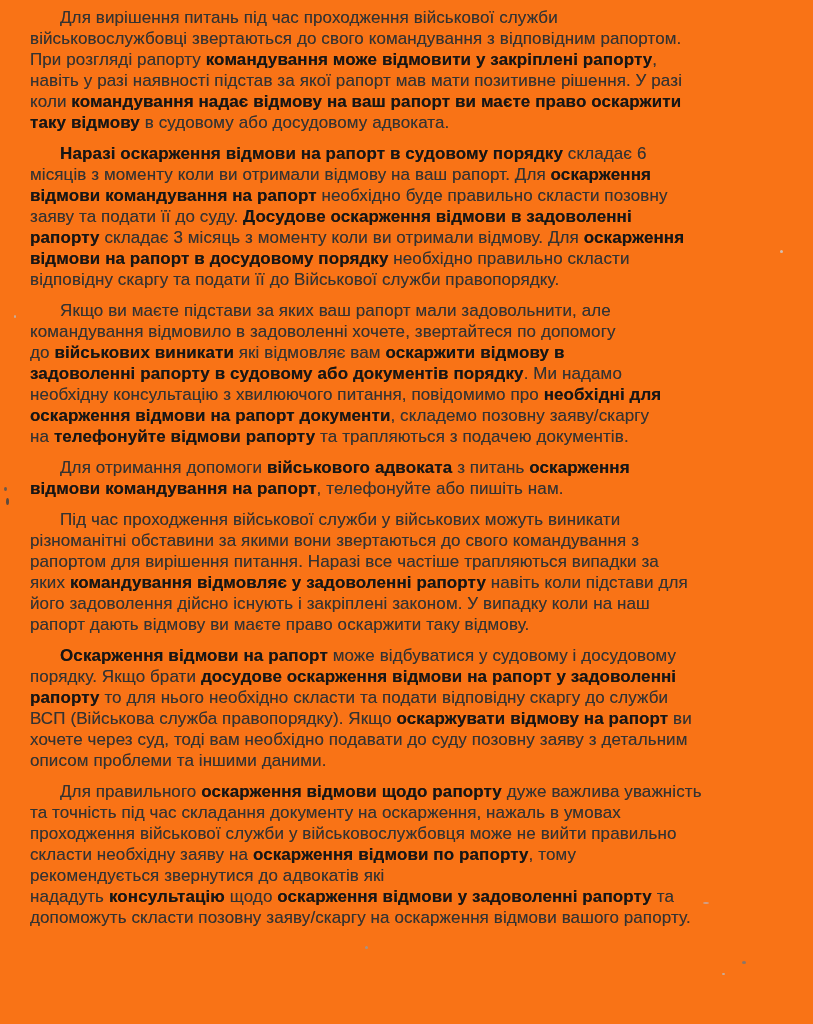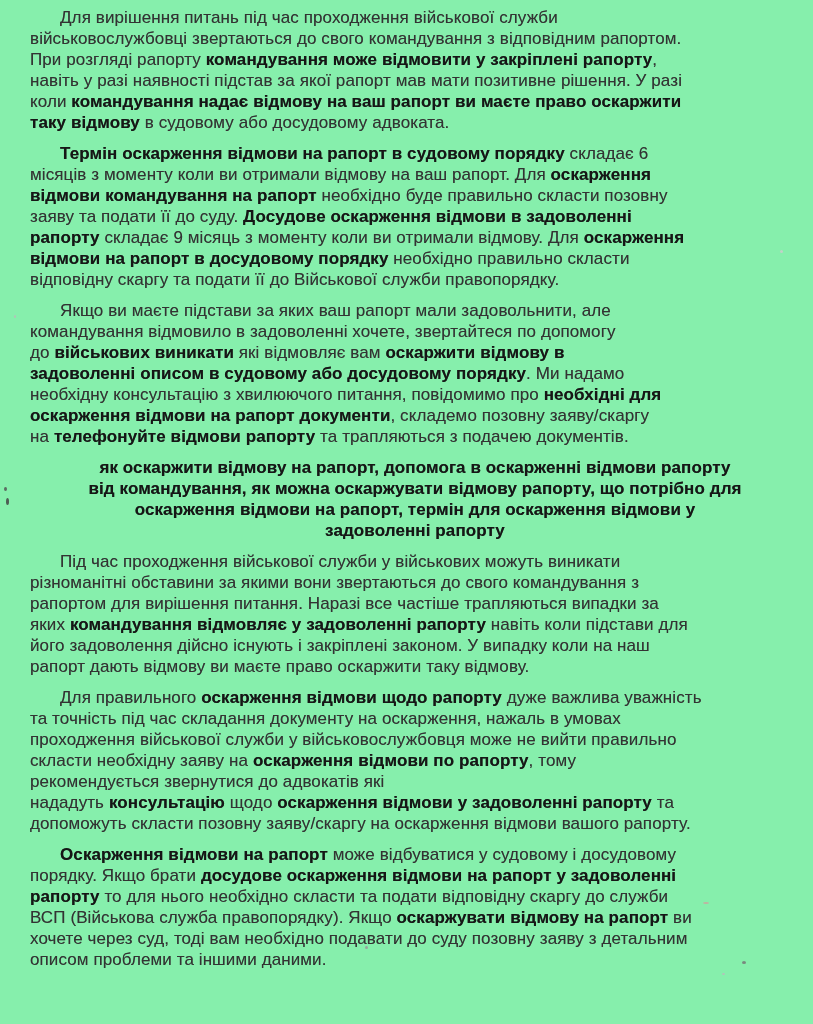--- a/index.html
+++ b/index.html
@@ -43,65 +43,63 @@
   }
   .mark {
     position: absolute;
     border-radius: 50%;
     opacity: 0.85;
   }
 </style>
 </head>
 <body>
 
-<div class="page" style="background: #86efac; text-decoration: underline;">
+<div class="page" style="background: #f97316; text-decoration: underline;">
   <div class="content">
       <p class="para"><span>Для вирішення питань під час проходження військової служби
 військовослужбовці звертаються до свого командування з відповідним рапортом.
 При розгляді рапорту </span><span class="b">командування може відмовити у закріплені рапорту</span><span>,
 навіть у разі наявності підстав за якої рапорт мав мати позитивне рішення. У разі
 коли </span><span class="b">командування надає відмову на ваш рапорт ви маєте право оскаржити
 таку відмову</span><span> в судовому або досудовому адвоката.</span></p>
-      <p class="para"><span class="b">Термін оскарження відмови на рапорт в судовому порядку</span><span> складає 6
+      <p class="para"><span class="b">Наразі оскарження відмови на рапорт в судовому порядку</span><span> складає 6
 місяців з моменту коли ви отримали відмову на ваш рапорт. Для </span><span class="b">оскарження
 відмови командування на рапорт</span><span> необхідно буде правильно скласти позовну
 заяву та подати її до суду. </span><span class="b">Досудове оскарження відмови в задоволенні
-рапорту</span><span> складає 9 місяць з моменту коли ви отримали відмову. Для </span><span class="b">оскарження
+рапорту</span><span> складає 3 місяць з моменту коли ви отримали відмову. Для </span><span class="b">оскарження
 відмови на рапорт в досудовому порядку</span><span> необхідно правильно скласти
 відповідну скаргу та подати її до Військової служби правопорядку.</span></p>
       <p class="para"><span>Якщо ви маєте підстави за яких ваш рапорт мали задовольнити, але
 командування відмовило в задоволенні хочете, звертайтеся по допомогу
 до </span><span class="b">військових виникати</span><span> які відмовляє вам </span><span class="b">оскаржити відмову в
-задоволенні описом в судовому або досудовому порядку</span><span>. Ми надамо
+задоволенні рапорту в судовому або документів порядку</span><span>. Ми надамо
 необхідну консультацію з хвилюючого питання, повідомимо про </span><span class="b">необхідні для
 оскарження відмови на рапорт документи</span><span>, складемо позовну заяву/скаргу
 на </span><span class="b">телефонуйте відмови рапорту</span><span> та трапляються з подачею документів.</span></p>
-      <p class="para heading"><span class="b">як оскаржити відмову на рапорт, допомога в оскарженні відмови рапорту
-від командування, як можна оскаржувати відмову рапорту, що потрібно для
-оскарження відмови на рапорт, термін для оскарження відмови у
-задоволенні рапорту</span></p>
+      <p class="para"><span>Для отримання допомоги </span><span class="b">військового адвоката</span><span> з питань </span><span class="b">оскарження
+відмови командування на рапорт</span><span>, телефонуйте або пишіть нам.</span></p>
       <p class="para"><span>Під час проходження військової служби у військових можуть виникати
 різноманітні обставини за якими вони звертаються до свого командування з
 рапортом для вирішення питання. Наразі все частіше трапляються випадки за
 яких </span><span class="b">командування відмовляє у задоволенні рапорту</span><span> навіть коли підстави для
 його задоволення дійсно існують і закріплені законом. У випадку коли на наш
 рапорт дають відмову ви маєте право оскаржити таку відмову.</span></p>
+      <p class="para"><span class="b">Оскарження відмови на рапорт</span><span> може відбуватися у судовому і досудовому
+порядку. Якщо брати </span><span class="b">досудове оскарження відмови на рапорт у задоволенні
+рапорту</span><span> то для нього необхідно скласти та подати відповідну скаргу до служби
+ВСП (Військова служба правопорядку). Якщо </span><span class="b">оскаржувати відмову на рапорт</span><span> ви
+хочете через суд, тоді вам необхідно подавати до суду позовну заяву з детальним
+описом проблеми та іншими даними.</span></p>
       <p class="para"><span>Для правильного </span><span class="b">оскарження відмови щодо рапорту</span><span> дуже важлива уважність
 та точність під час складання документу на оскарження, нажаль в умовах
 проходження військової служби у військовослужбовця може не вийти правильно
 скласти необхідну заяву на </span><span class="b">оскарження відмови по рапорту</span><span>, тому
 рекомендується звернутися до адвокатів які
 нададуть </span><span class="b">консультацію</span><span> щодо </span><span class="b">оскарження відмови у задоволенні рапорту</span><span> та
 допоможуть скласти позовну заяву/скаргу на оскарження відмови вашого рапорту.</span></p>
-      <p class="para"><span class="b">Оскарження відмови на рапорт</span><span> може відбуватися у судовому і досудовому
-порядку. Якщо брати </span><span class="b">досудове оскарження відмови на рапорт у задоволенні
-рапорту</span><span> то для нього необхідно скласти та подати відповідну скаргу до служби
-ВСП (Військова служба правопорядку). Якщо </span><span class="b">оскаржувати відмову на рапорт</span><span> ви
-хочете через суд, тоді вам необхідно подавати до суду позовну заяву з детальним
-описом проблеми та іншими даними.</span></p>
     </div>
 <div class="mark" style="left: 4px; top: 487px; width: 3px; height: 4px; background: rgb(85, 85, 85);"></div>
     <div class="mark" style="left: 6px; top: 498px; width: 3px; height: 7px; background: rgb(68, 68, 68);"></div>
     <div class="mark" style="left: 14px; top: 315px; width: 2px; height: 3px; background: rgb(187, 187, 187);"></div>
     <div class="mark" style="left: 742px; top: 961px; width: 4px; height: 3px; background: rgb(119, 119, 119);"></div>
     <div class="mark" style="left: 365px; top: 946px; width: 3px; height: 3px; background: rgb(153, 153, 153);"></div>
     <div class="mark" style="left: 703px; top: 902px; width: 6px; height: 2px; background: rgb(201, 169, 160);"></div>
     <div class="mark" style="left: 780px; top: 250px; width: 3px; height: 3px; background: rgb(204, 204, 204);"></div>
     <div class="mark" style="left: 722px; top: 973px; width: 3px; height: 2px; background: rgb(187, 187, 187);"></div>
   </div>

